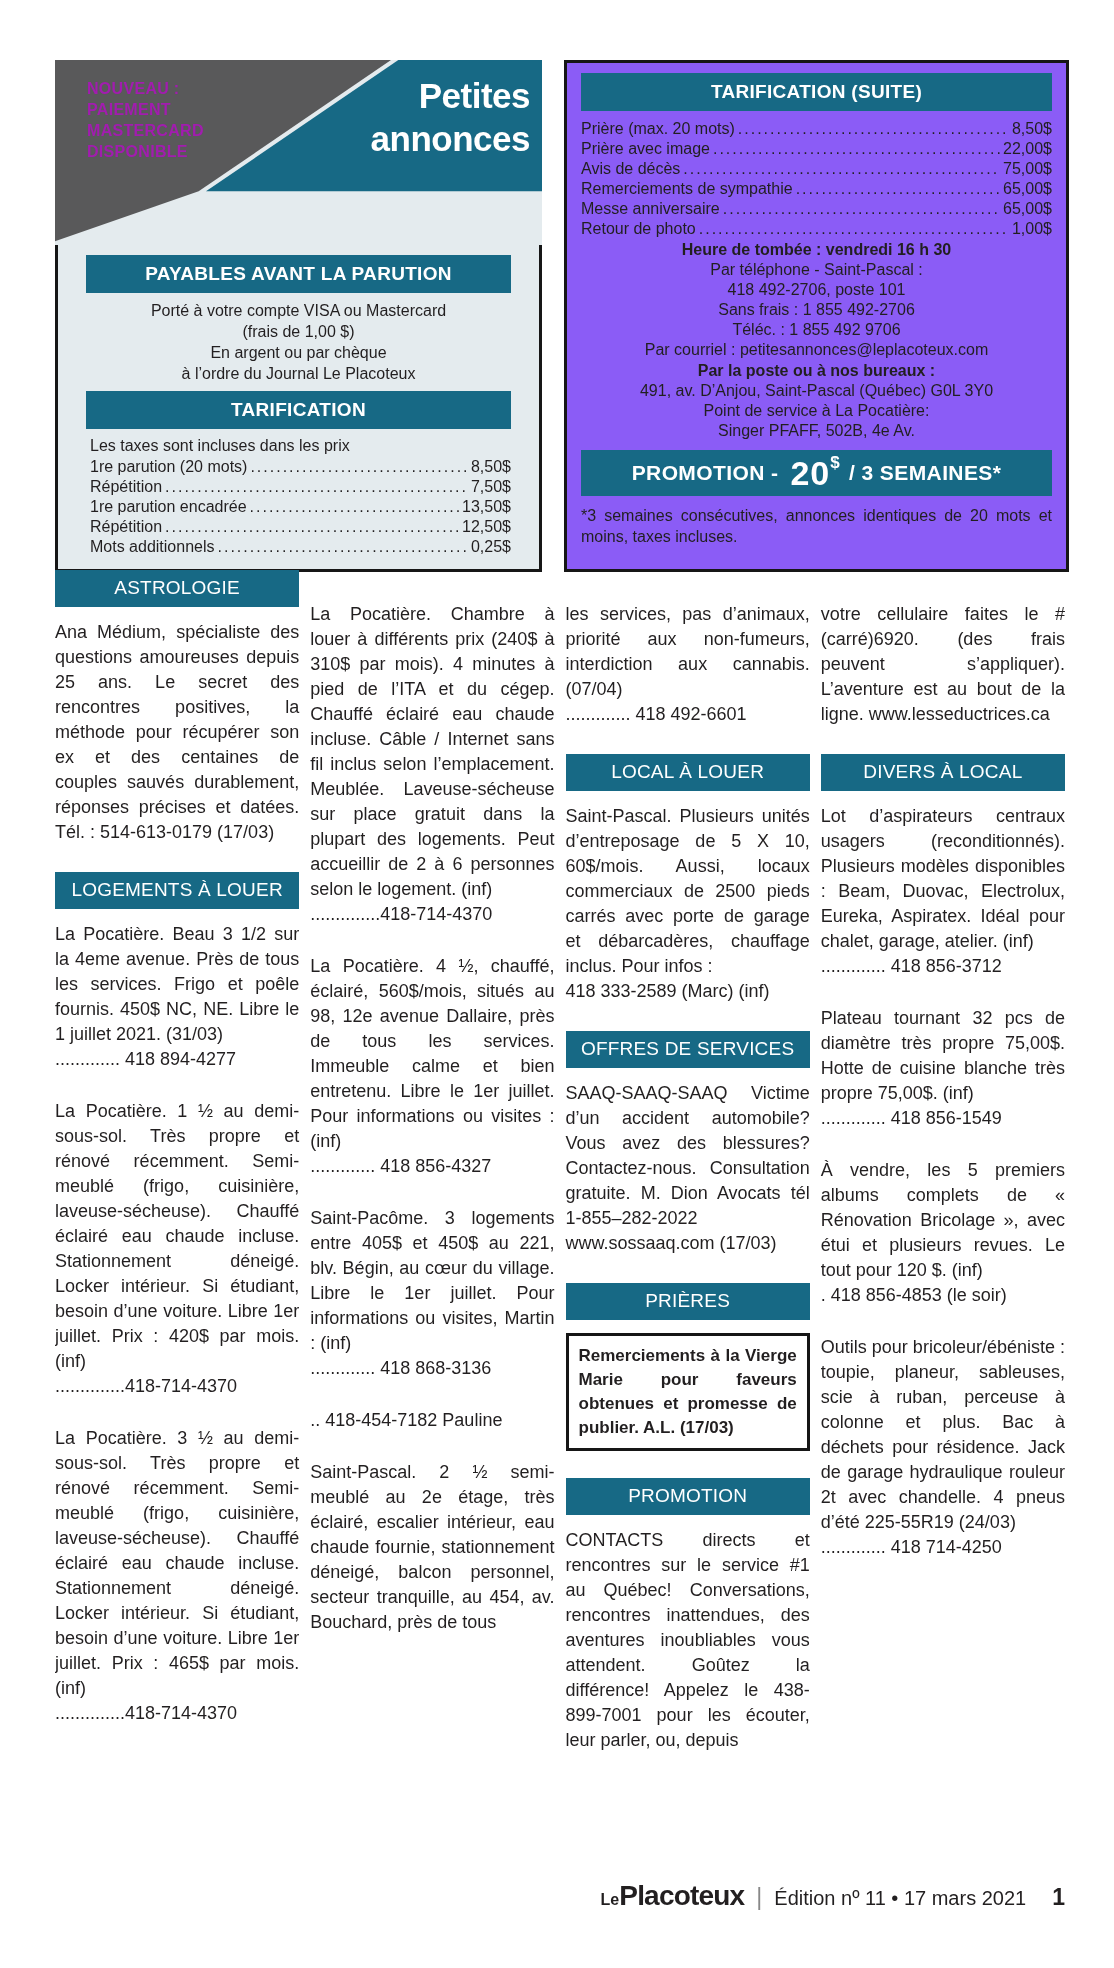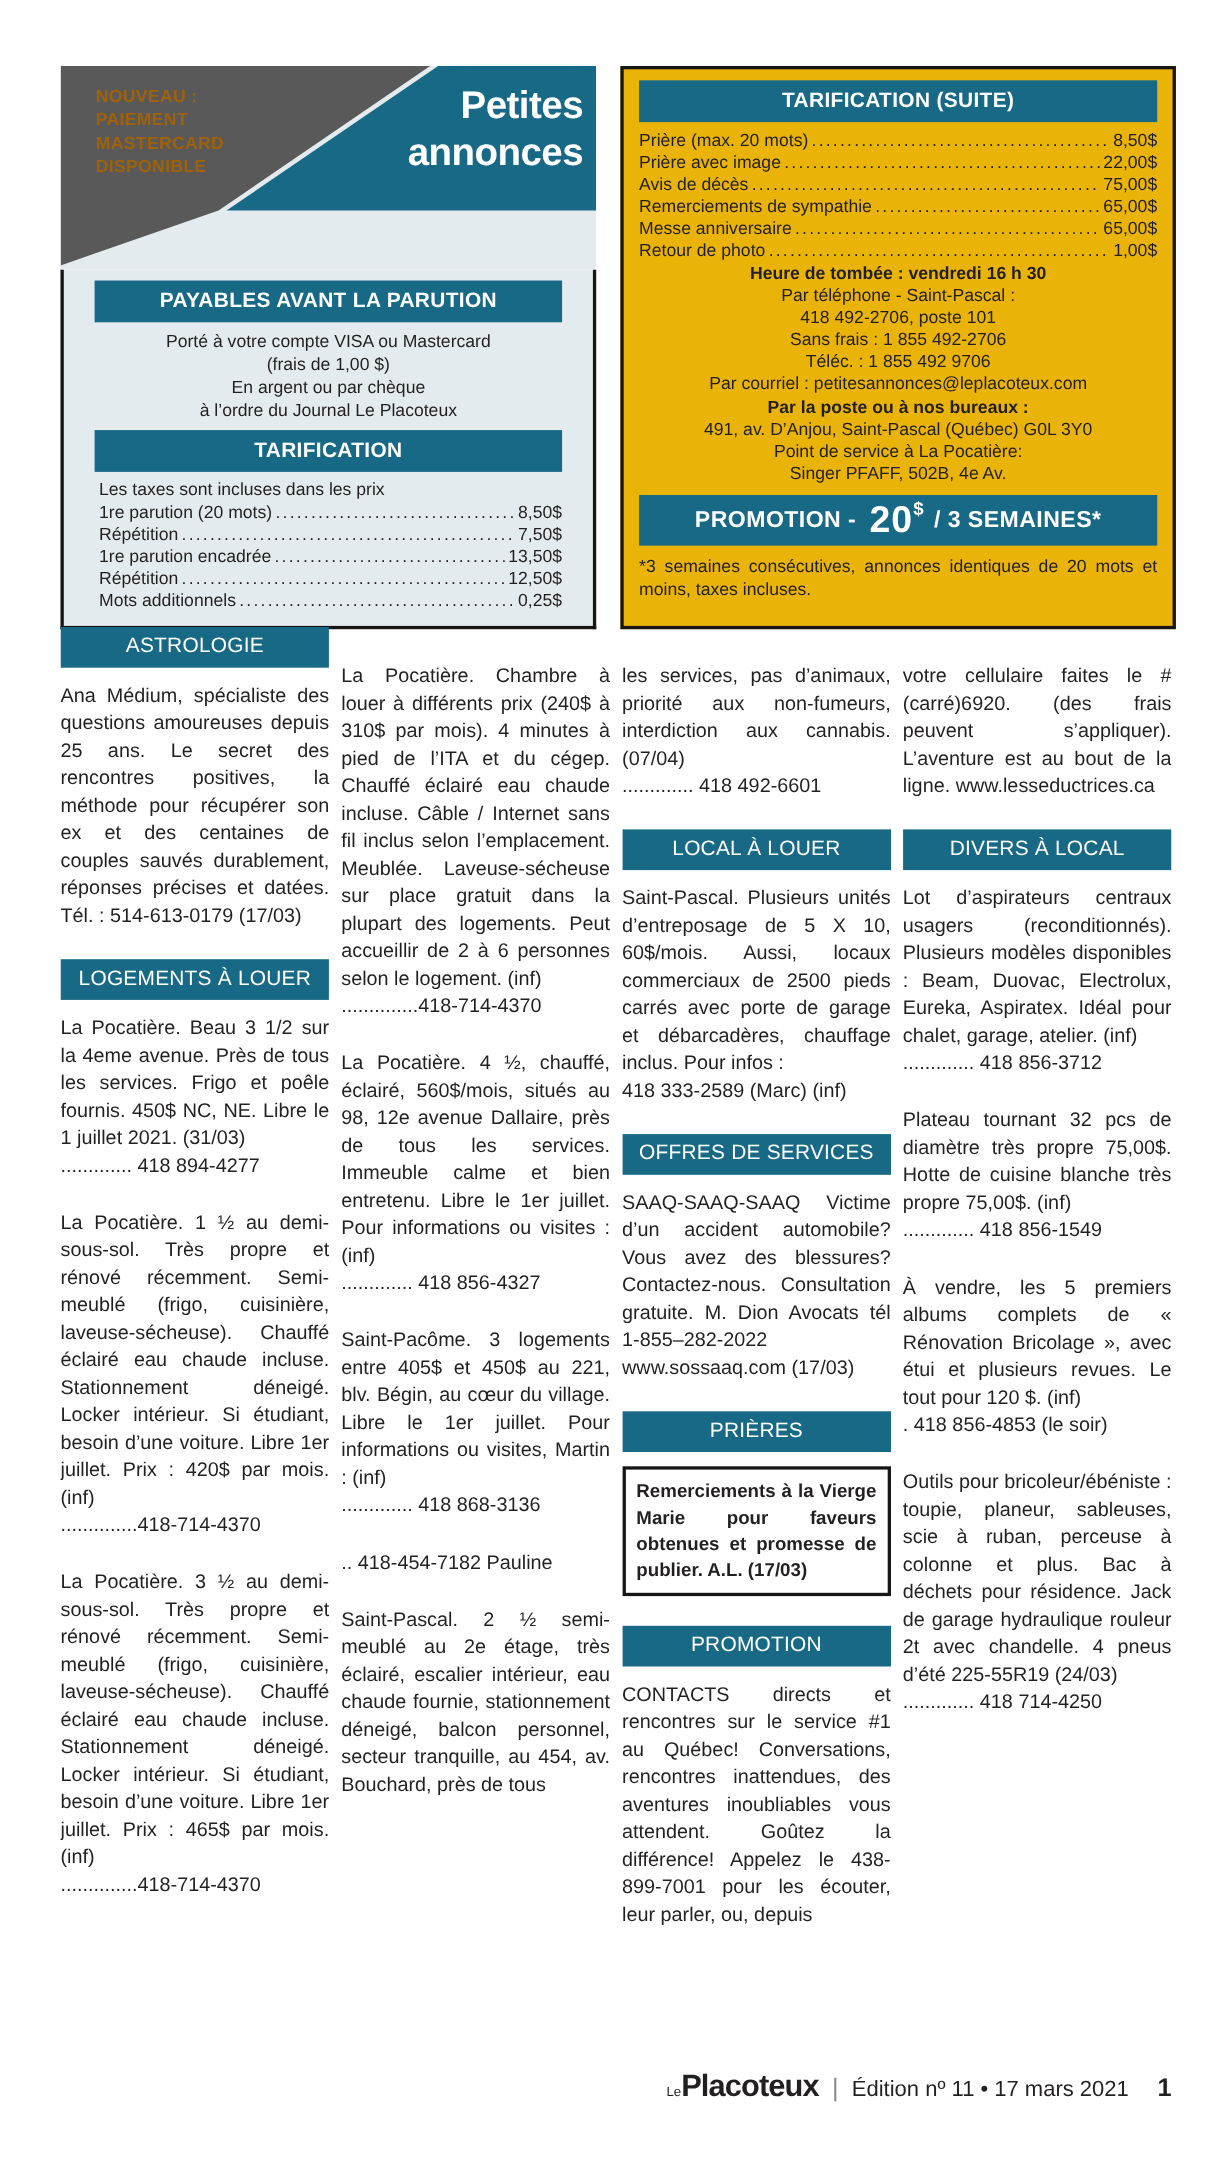--- a/index.html
+++ b/index.html
@@ -9,38 +9,38 @@
     -webkit-font-smoothing:antialiased;
   }
   
   .top{position:absolute;left:55px;top:60px;display:flex;gap:22px;}
   .left-box{width:487px;}
   .corner{position:relative;height:185px;background:#e4ebee;overflow:hidden;}
   .corner .gray-poly{position:absolute;inset:0;background:#59595a;
     clip-path:polygon(0 0,69% 0,29.5% 71%,0 98%);}
   .corner .teal-poly{position:absolute;inset:0;background:#176985;
     clip-path:polygon(70.5% 0,100% 0,100% 71%,31% 71%);}
-  .badge{position:absolute;left:32px;top:18px;color:#a16207;font-weight:700;
+  .badge{position:absolute;left:32px;top:18px;color:#a21caf;font-weight:700;
     font-size:16px;line-height:21px;letter-spacing:.3px;z-index:2;}
   .brand{position:absolute;right:12px;top:14px;color:#fff;font-weight:700;
     font-size:35px;line-height:43px;text-align:right;z-index:2;letter-spacing:-0.5px;}
   .left-body{border:3px solid #161616;border-top:none;background:#e4ebee;
     padding:10px 28px 10px 28px;font-size:16px;}
   .bar{background:#176985;color:#fff;font-weight:700;text-align:center;
     font-size:19px;padding:8px 0;letter-spacing:.3px;}
   .center-lines p{margin:0;text-align:center;font-size:16px;line-height:21px;}
   .center-lines{margin:7px 0;}
   .tarif-note{font-size:16px;line-height:21px;margin:6px 0 1px 4px;}
   .trow{display:flex;align-items:baseline;font-size:16px;line-height:20px;}
   .trow .tlabel{white-space:nowrap;}
   .trow .tdots{flex:1;overflow:hidden;white-space:nowrap;letter-spacing:2px;margin:0 3px;}
   .trow .tdots::after{content:"................................................................................................";}
   .trow .tprice{white-space:nowrap;}
   .left-list{margin:0 0 2px 4px;}
-  .right-box{width:505px;border:3px solid #161616;background:#eab308;
+  .right-box{width:505px;border:3px solid #161616;background:#8b5cf6;
     padding:10px 14px 10px 14px;font-size:16px;box-sizing:border-box;}
   .right-box .bar{margin-bottom:8px;}
   .bold-center{font-weight:700;text-align:center;font-size:16px;line-height:21px;}
   .promo-bar{background:#176985;color:#fff;font-weight:700;margin-top:9px;
     height:46px;display:flex;align-items:center;justify-content:center;font-size:21px;letter-spacing:.4px;}
   .promo-amount{font-size:34px;margin-left:12px;letter-spacing:1px;}
   .promo-cur{font-size:17px;position:relative;top:-10px;margin-right:9px;}
   .promo-note{font-size:16px;line-height:21px;margin-top:9px;text-align:justify;}
   
   .columns{position:absolute;left:55px;top:570px;width:1010px;height:1302px;
@@ -50,21 +50,21 @@
     text-align:center;padding:7px 0 8px;margin-bottom:13px;letter-spacing:.2px;}
   .ad{margin-bottom:27px;}
   .ad p{margin:0;font-size:18px;line-height:25px;text-align:justify;hyphens:auto;}
   .ad .ad-phone{text-align:left;}
   .ad .ad-phone:empty{display:none;}
   .boxed-ad{border:3px solid #161616;padding:8px 10px;margin-bottom:27px;}
   .boxed-ad p{margin:0;font-size:17px;line-height:24px;font-weight:700;text-align:justify;}
   .first-pad{margin-top:32px;}
   
   .footer{position:absolute;right:49px;top:1880px;display:flex;align-items:baseline;}
-  .logo-le{font-size:12px;font-weight:400;}
+  .logo-le{font-size:16px;font-weight:700;}
   .logo-name{font-size:28px;font-weight:700;letter-spacing:-0.8px;}
   .fsep{color:#888;font-size:23px;font-weight:400;margin:0 12px;}
   .edition{font-size:20px;}
   .pagenum{font-size:23px;font-weight:700;margin-left:26px;}
 </style>
 </head>
 <body>
 
 <div class="top">
 

